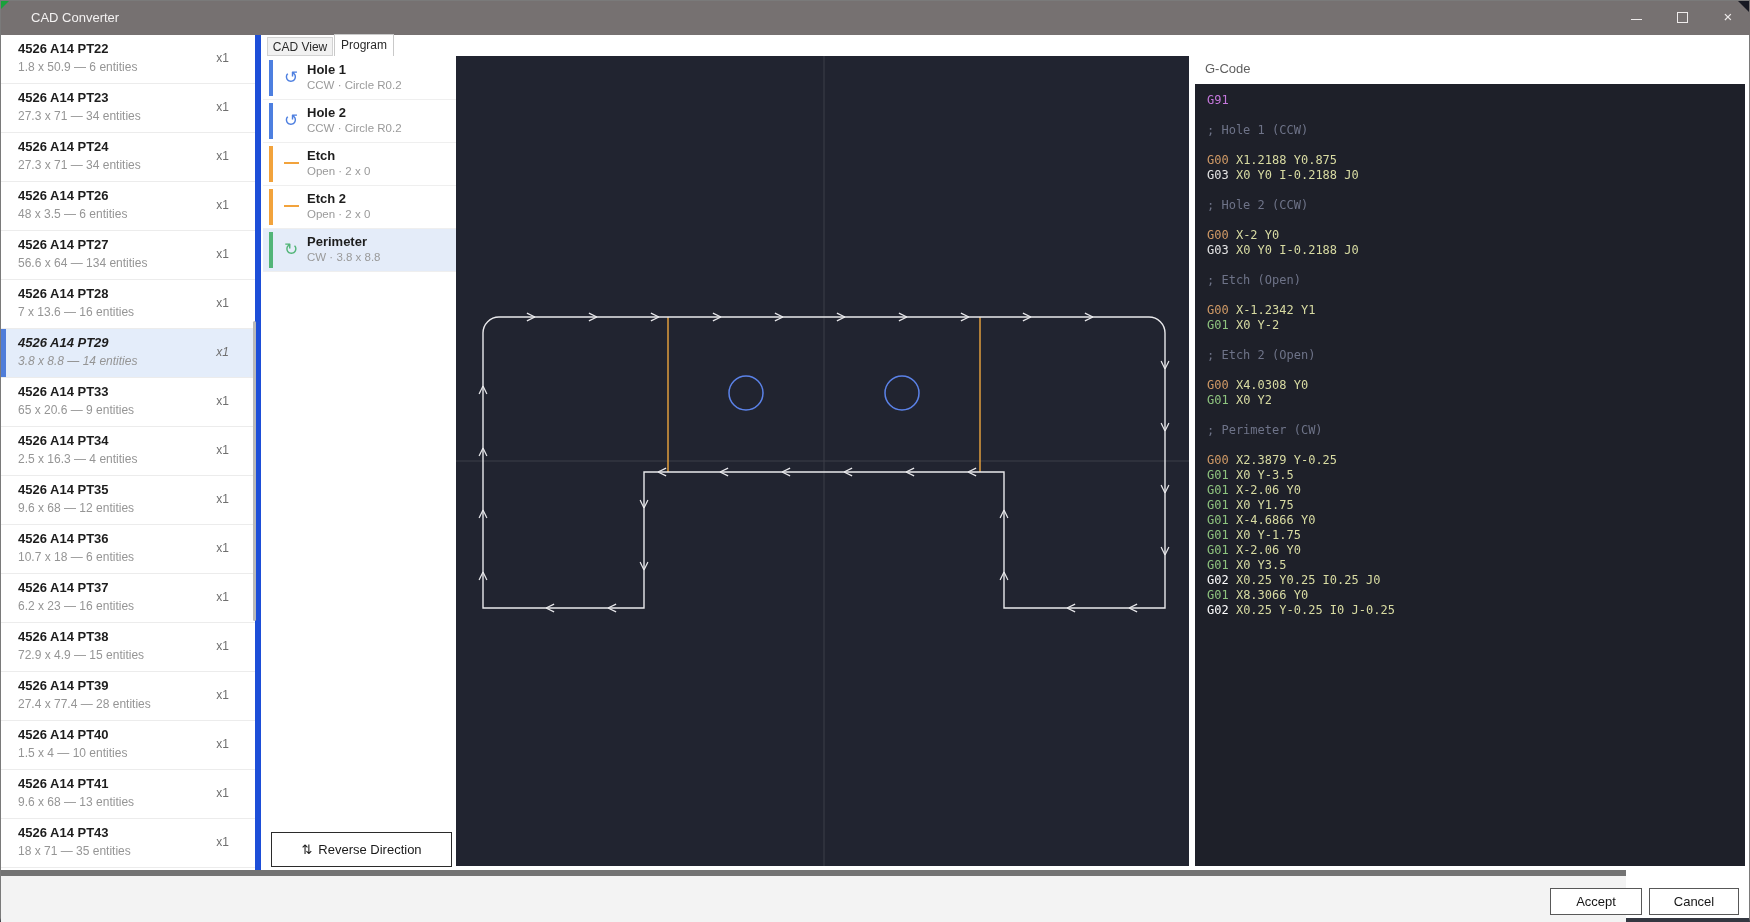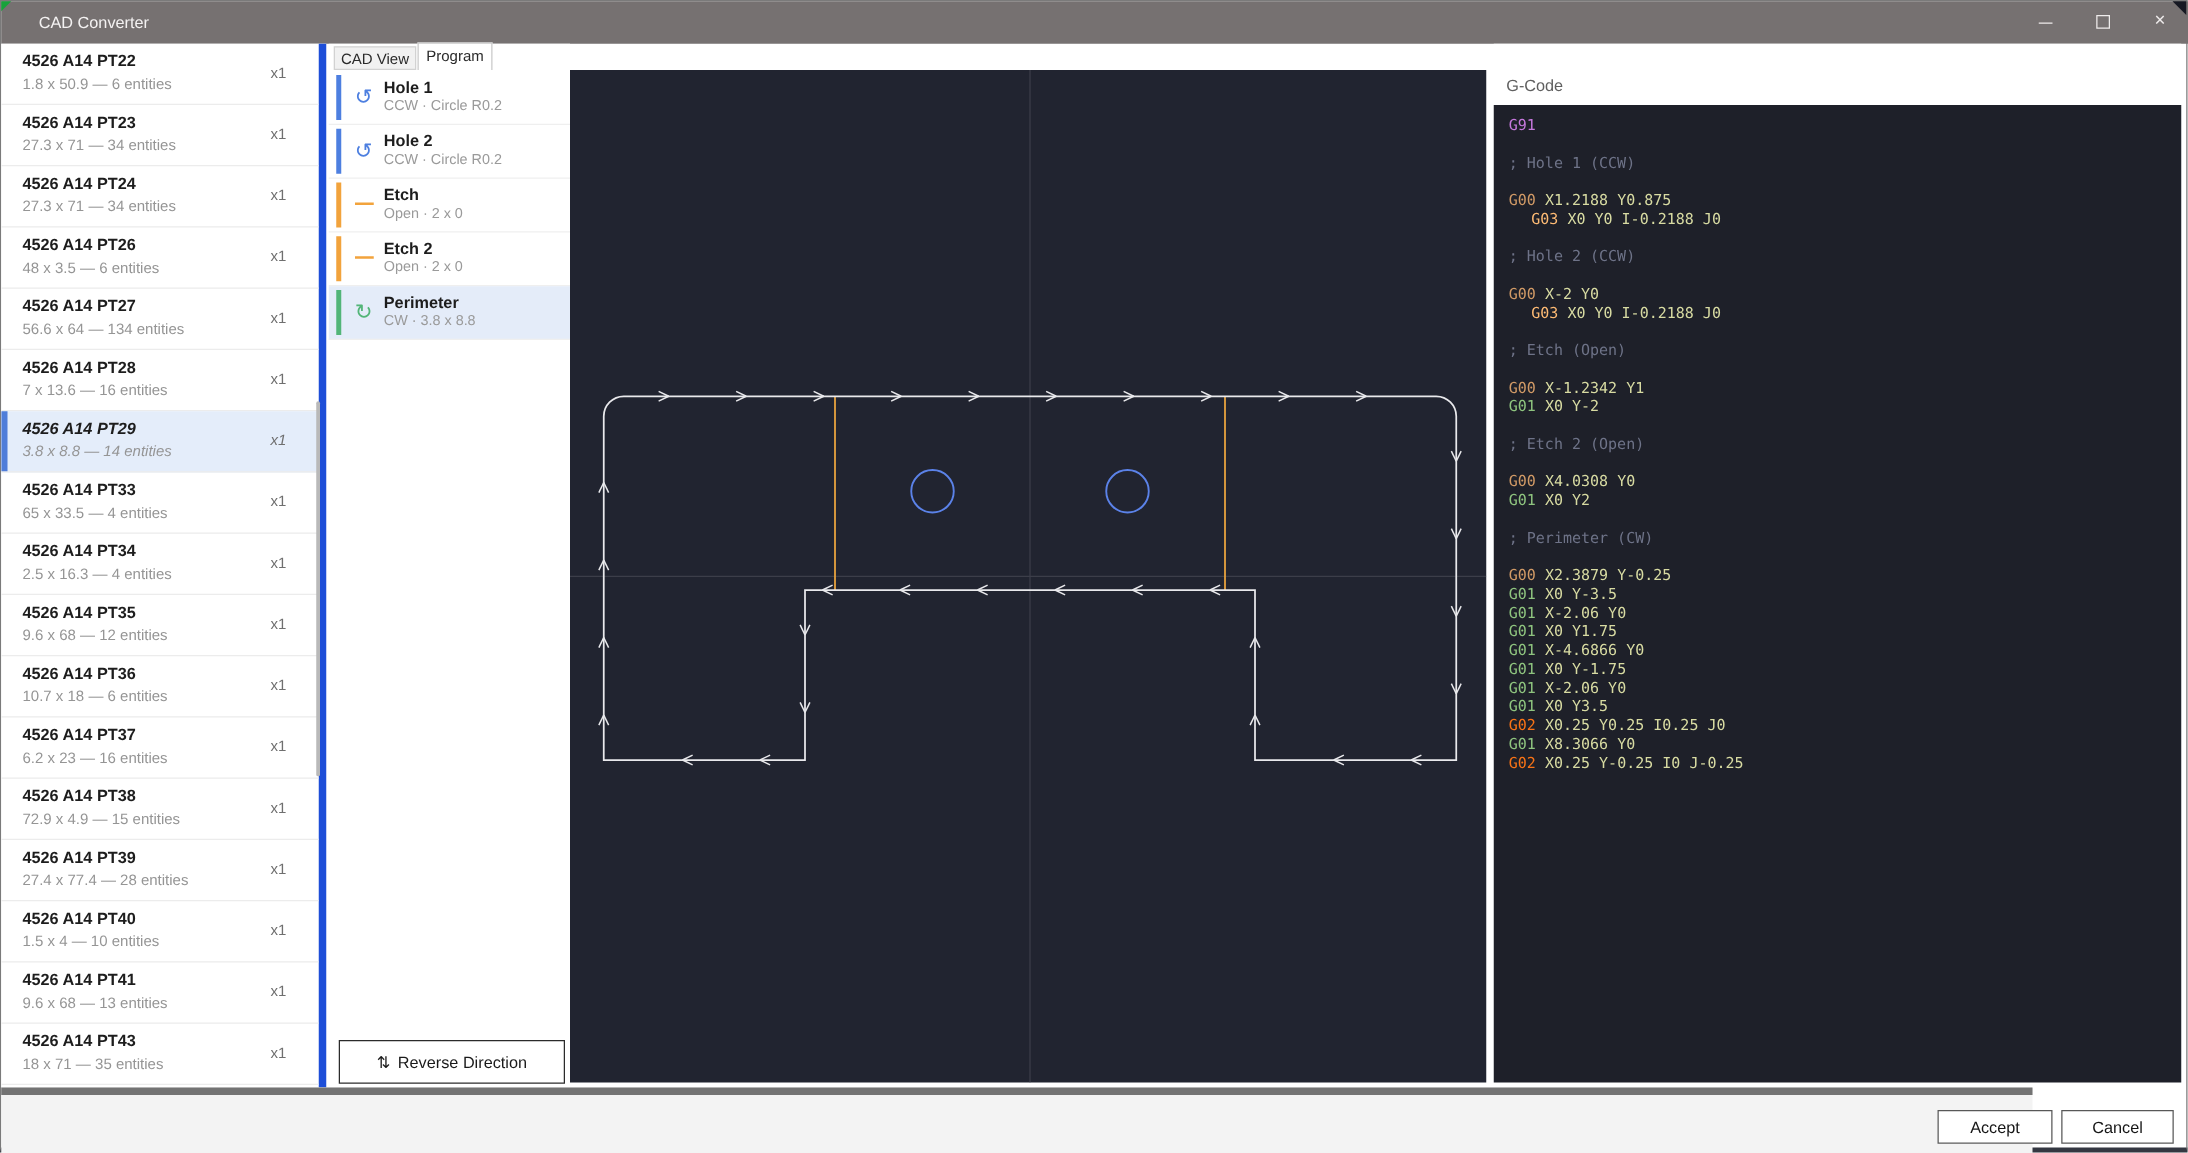--- a/index.html
+++ b/index.html
@@ -47,21 +47,21 @@
   .canvas{position:absolute;left:455px;top:55px;width:733px;height:810px;background:#212430;}
   .canvas svg{display:block;width:733px;height:810px;}
   
   .gpanel{position:absolute;left:1194px;top:34px;width:550px;height:835px;background:#fff;}
   .gtitle{position:absolute;left:10px;top:26px;font-size:13px;color:#5f5f5f;}
   .gcode{position:absolute;left:0;top:49px;width:550px;height:782px;background:#1e2029;
     box-sizing:border-box;padding:9px 0 0 12px;font-family:"DejaVu Sans Mono", monospace;
     font-size:12px;line-height:15px;white-space:pre;overflow:hidden;}
   .gl{height:15px;}
   .cmt{color:#6e7388;} .val{color:#d8dba2;}
-  .cG00{color:#d19a66;} .cG01{color:#8fc57f;} .cG02{color:#f97316;} .cG03{color:#fdba74;margin-left:18px;} .cG91{color:#c678dd;}
+  .cG00{color:#d19a66;} .cG01{color:#8fc57f;} .cG02{color:#ffffff;} .cG03{color:#e5e5e5;} .cG91{color:#c678dd;}
   
   .footer{position:absolute;left:0;top:869px;width:1625px;height:49px;background:#f3f3f3;border-top:6px solid #737373;}
   .fbtn{position:absolute;top:12px;height:27px;background:#fff;border:1px solid #585858;box-sizing:border-box;
     font-size:13px;color:#161616;text-align:center;line-height:25px;cursor:pointer;}
   .fbtn.accept{left:1549px;width:92px;}
   .fbtn.cancel{left:1648px;width:90px;}
 </style>
 </head>
 <body>
 
@@ -115,21 +115,21 @@
       </div>
       <div class="part sel">
         <span class="pb"></span>
         <div class="pt">4526 A14 PT29</div>
         <div class="ps">3.8 x 8.8 — 14 entities</div>
         <div class="pq">x1</div>
       </div>
       <div class="part">
         <span class="pb"></span>
         <div class="pt">4526 A14 PT33</div>
-        <div class="ps">65 x 33.5 — 4 entities</div>
+        <div class="ps">65 x 20.6 — 9 entities</div>
         <div class="pq">x1</div>
       </div>
       <div class="part">
         <span class="pb"></span>
         <div class="pt">4526 A14 PT34</div>
         <div class="ps">2.5 x 16.3 — 4 entities</div>
         <div class="pq">x1</div>
       </div>
       <div class="part">
         <span class="pb"></span>

